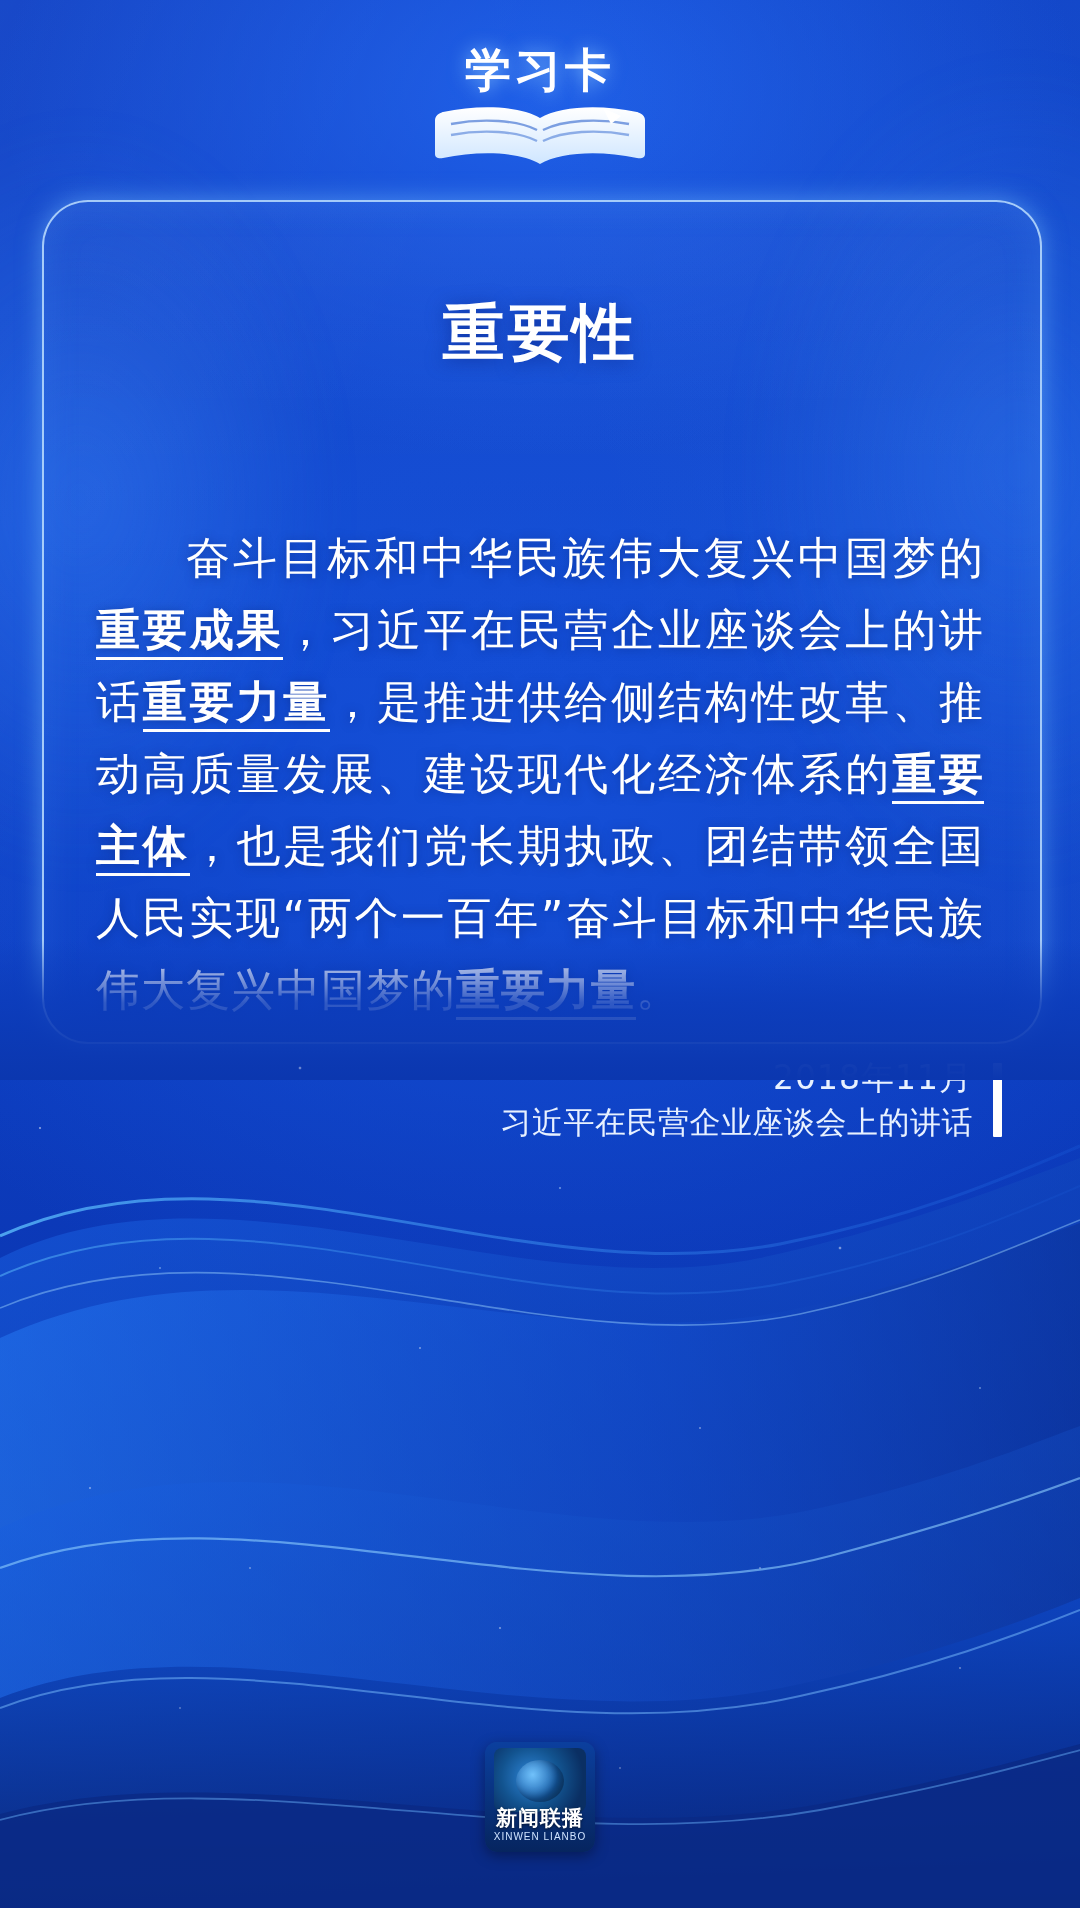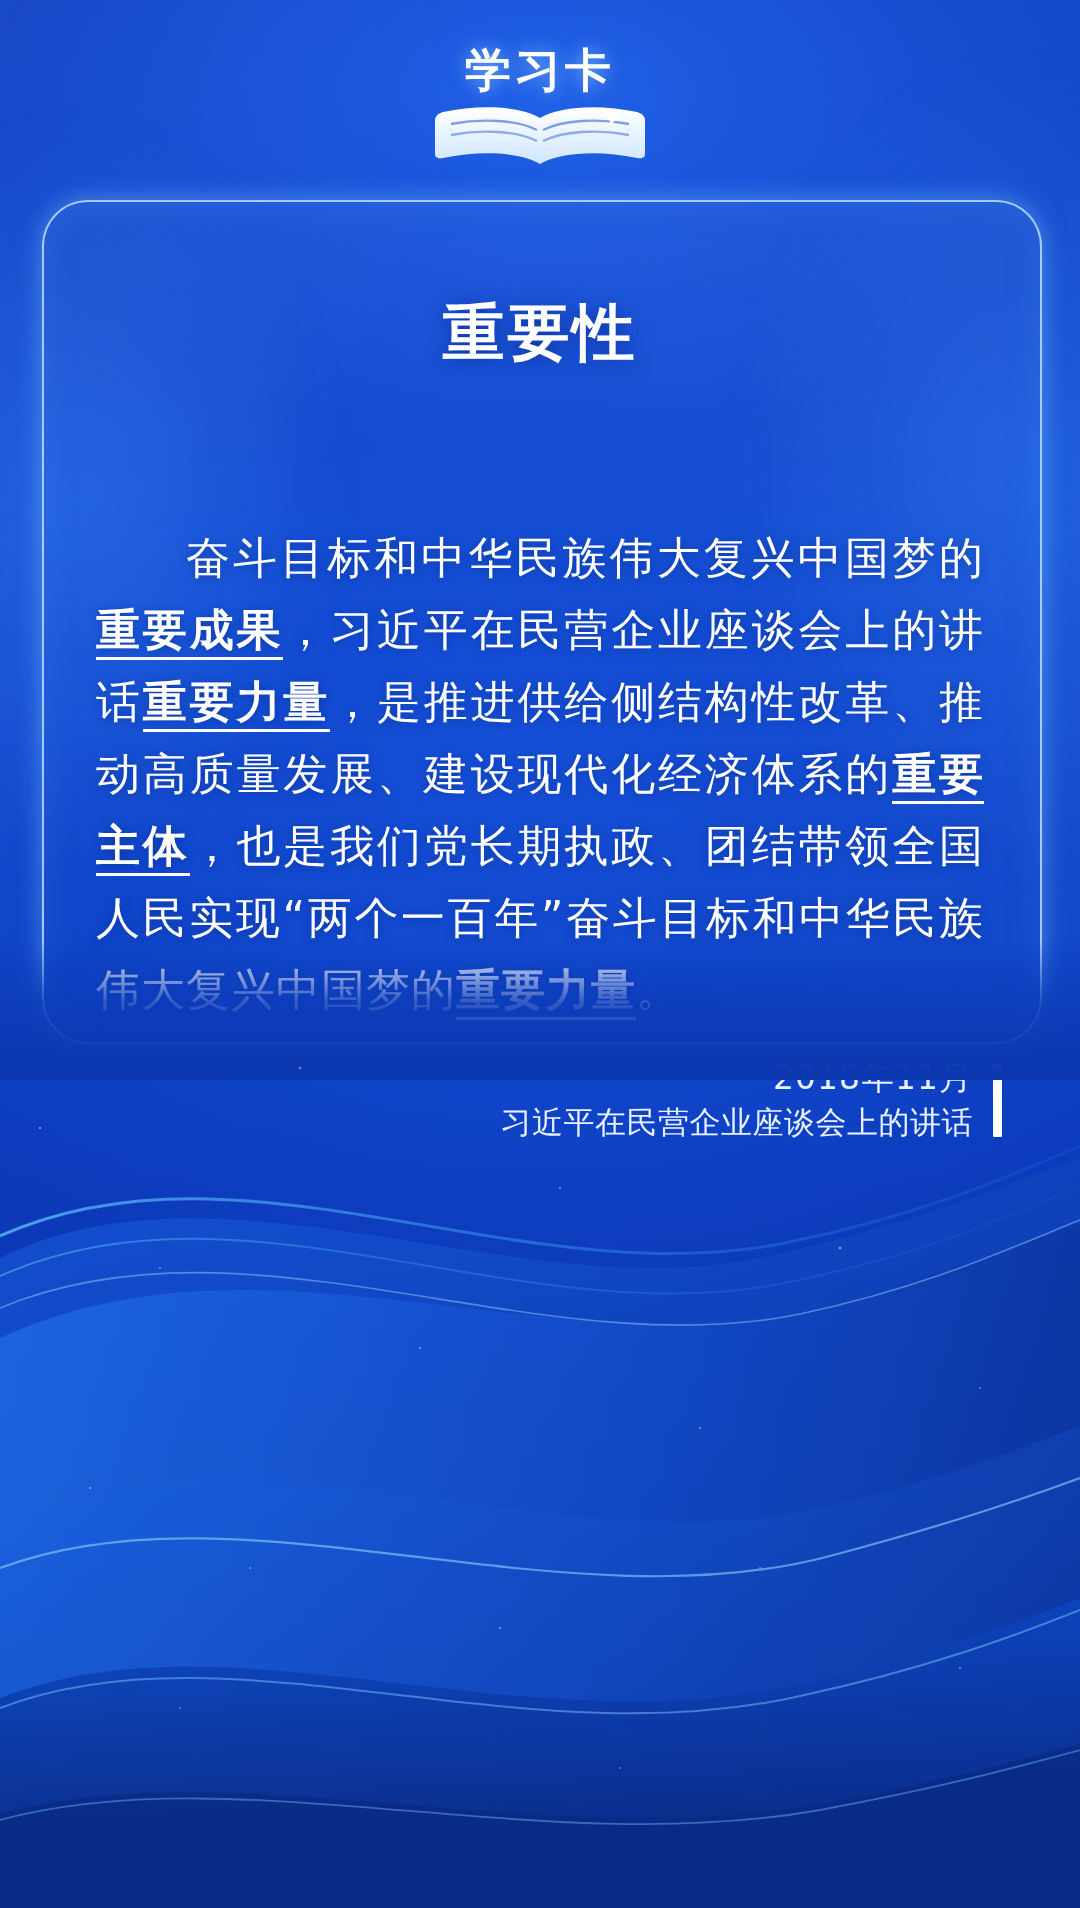--- a/index.html
+++ b/index.html
@@ -337,14 +337,19 @@
 
       <path d="M0 690 C 230 600, 520 740, 800 676 C 930 648, 1020 614, 1080 590 L1080 900 L0 900 Z" fill="url(#w4)" opacity="0.85"></path>
       <path d="M0 700 C 230 612, 520 752, 800 688 C 930 660, 1020 626, 1080 602" stroke="#7cc0ff" stroke-width="2" fill="none" opacity="0.5"></path>
 
       <path d="M0 806 C 240 742, 540 846, 820 796 C 950 772, 1020 752, 1080 736 L1080 900 L0 900 Z" fill="#0a2a86" opacity="0.9"></path>
       <path d="M0 812 C 240 748, 540 852, 820 802 C 950 778, 1020 758, 1080 742" stroke="#6fb9ff" stroke-width="1.8" fill="none" opacity="0.45"></path>
     </svg>
     <div class="stars"></div>
   </div>
 
+  <div class="badge">
+    <div class="badge-globe"></div>
+    <div class="badge-title">新闻联播</div>
+    <div class="badge-sub">XINWEN  LIANBO</div>
+  </div>
 
 </div>
 
 </body></html>

